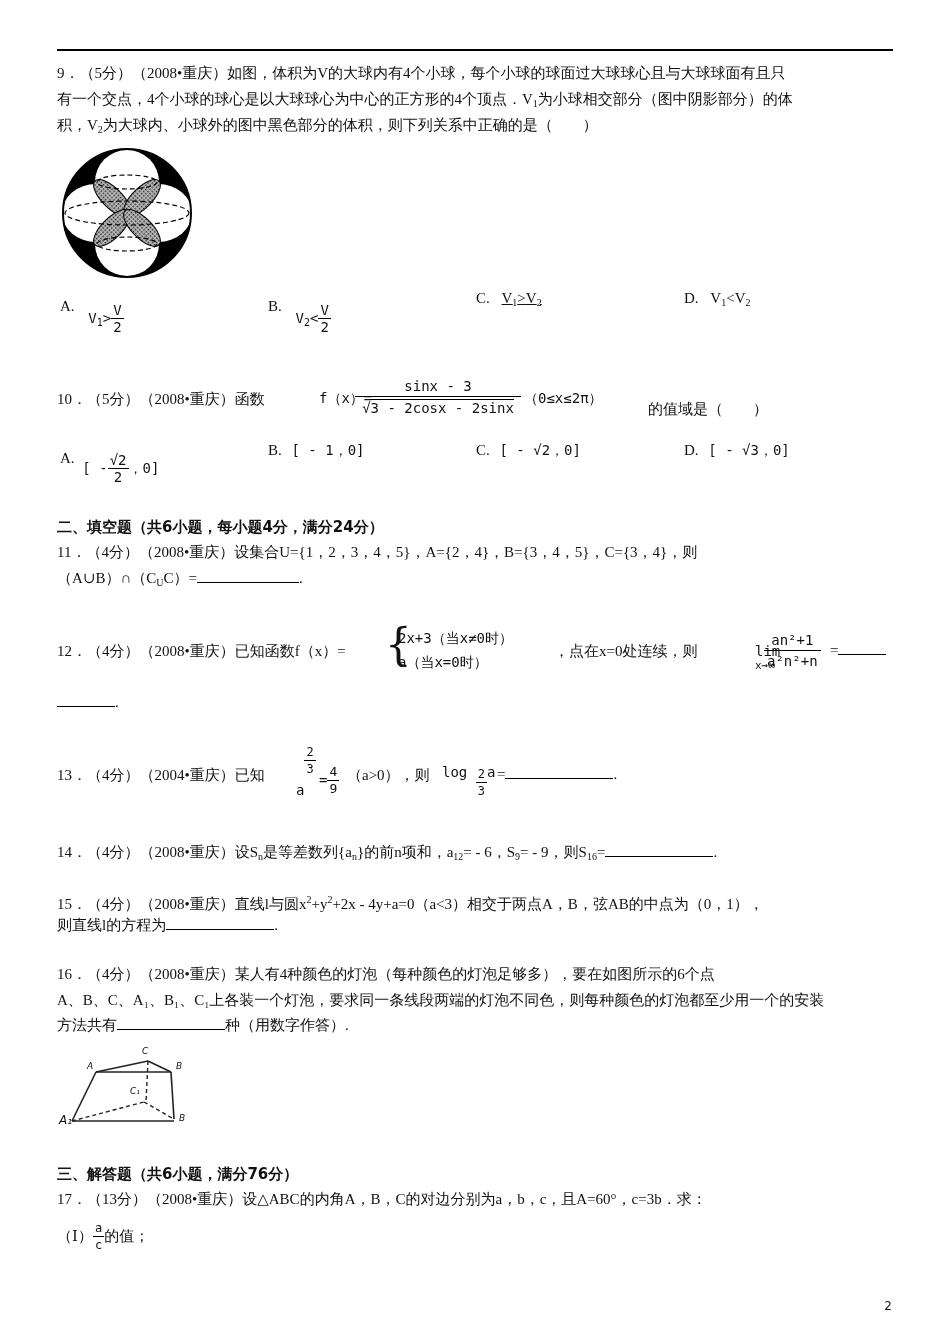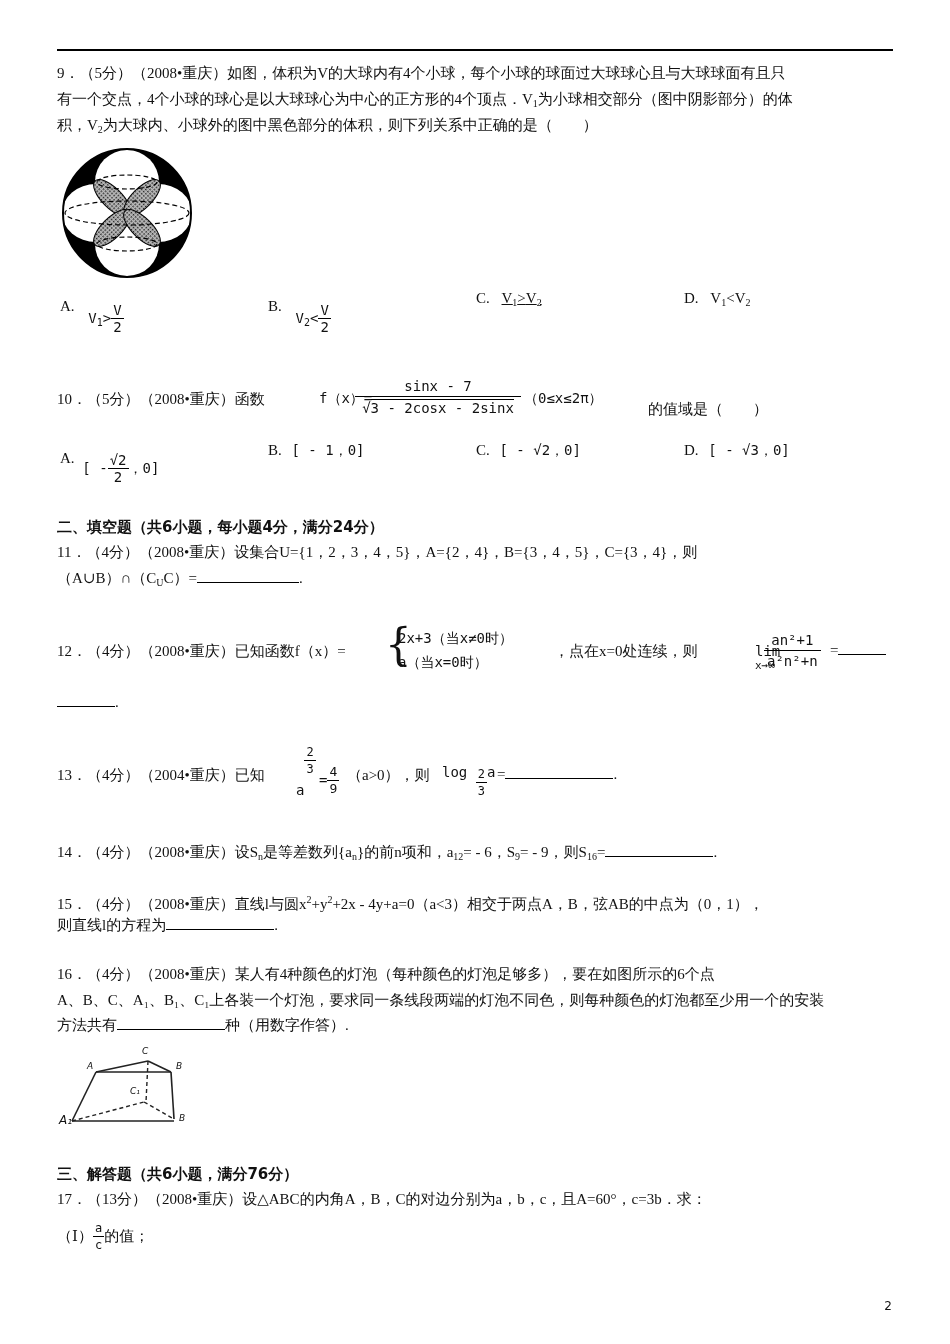--- a/index.html
+++ b/index.html
@@ -87,21 +87,21 @@
   <div class="opt" style="left:684px; top:290px;">
     <span>D.</span>
     <span style="margin-left:8px;"><span>V</span><span class="sub">1</span><span>&lt;</span><span>V</span><span class="sub">2</span></span>
   </div>
 </div>
 
 <div>
   <div class="abs" style="left:57px; top:390px;">10．（5分）（2008•重庆）函数</div>
   <div class="abs mono" style="left:292px; top:390px;margin-left:27px;">f（x）=</div>
   <div class="abs mono" style="left:355px; top:376px; width:166px; text-align:center;">
-    <div style="border-bottom:1.5px solid #000; line-height:20px;">sinx - 7</div>
+    <div style="border-bottom:1.5px solid #000; line-height:20px;">sinx - 3</div>
     <div style="line-height:22px;">√<span style="border-top:1px solid #000;">3 - 2cosx - 2sinx</span></div>
   </div>
   <div class="abs mono" style="left:524px; top:390px;">（0≤x≤2π）</div>
   <div class="abs" style="left:648px; top:384px;margin-top:16px;">的值域是（　　）</div>
 
   <div class="opt" style="left:60px; top:442px;">
     <span>A.</span>
     <span class="mono" style="position:relative; top:10px; margin-left:4px;"><span>[ -</span><span class="frac">
           <span class="num">√2</span>
           <span class="den">2</span>

